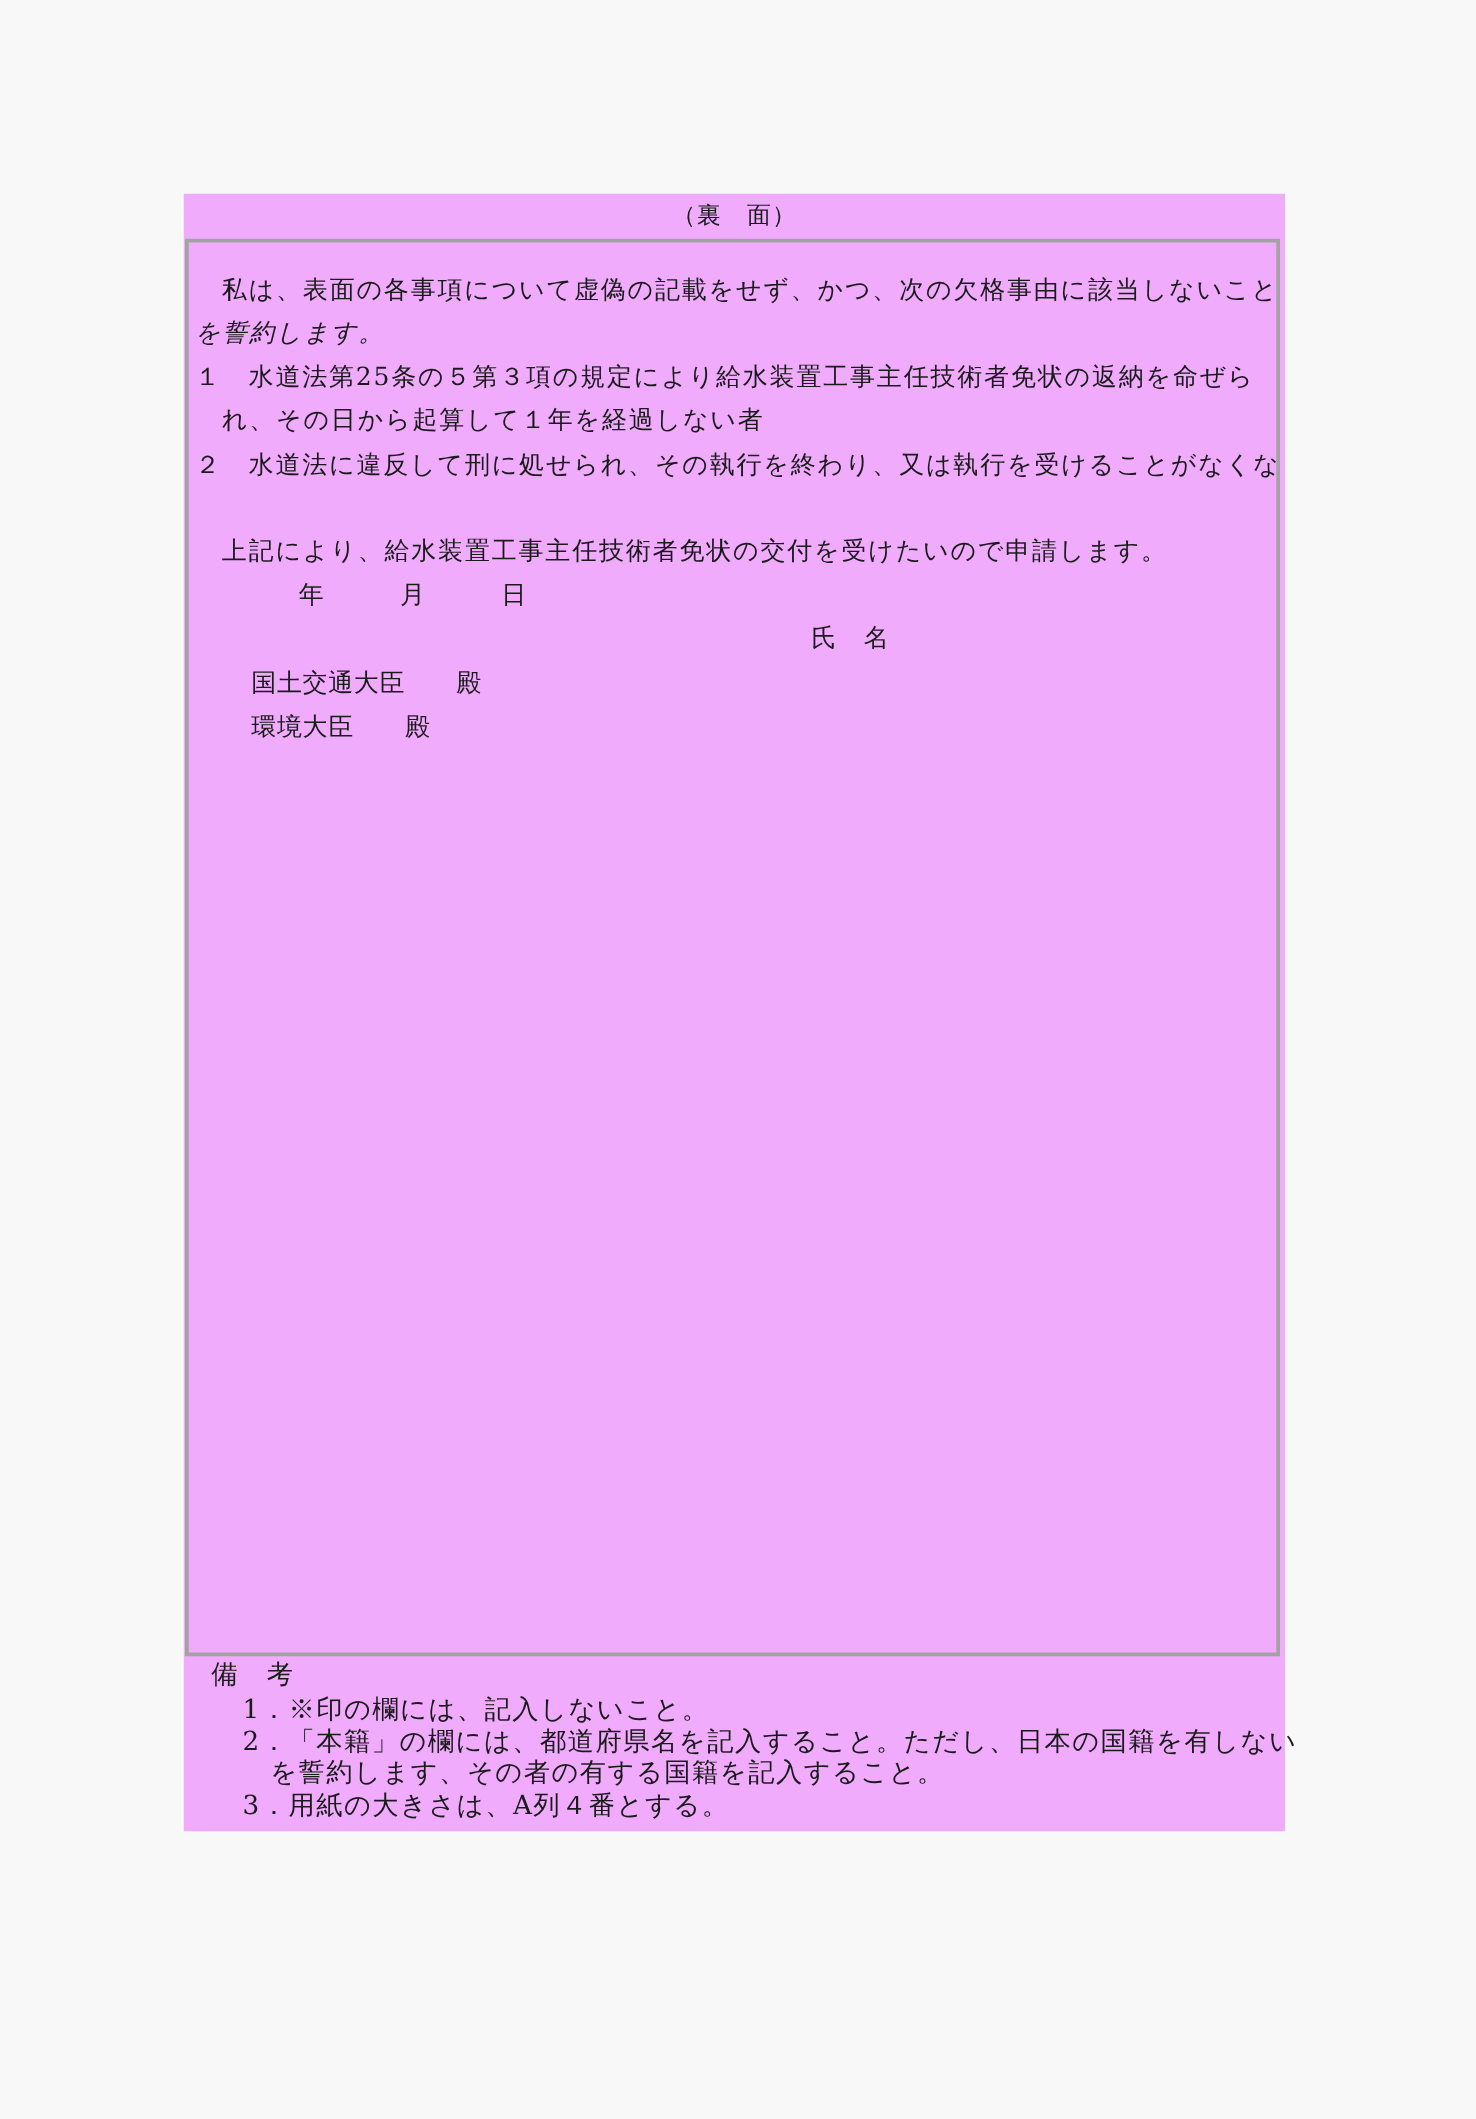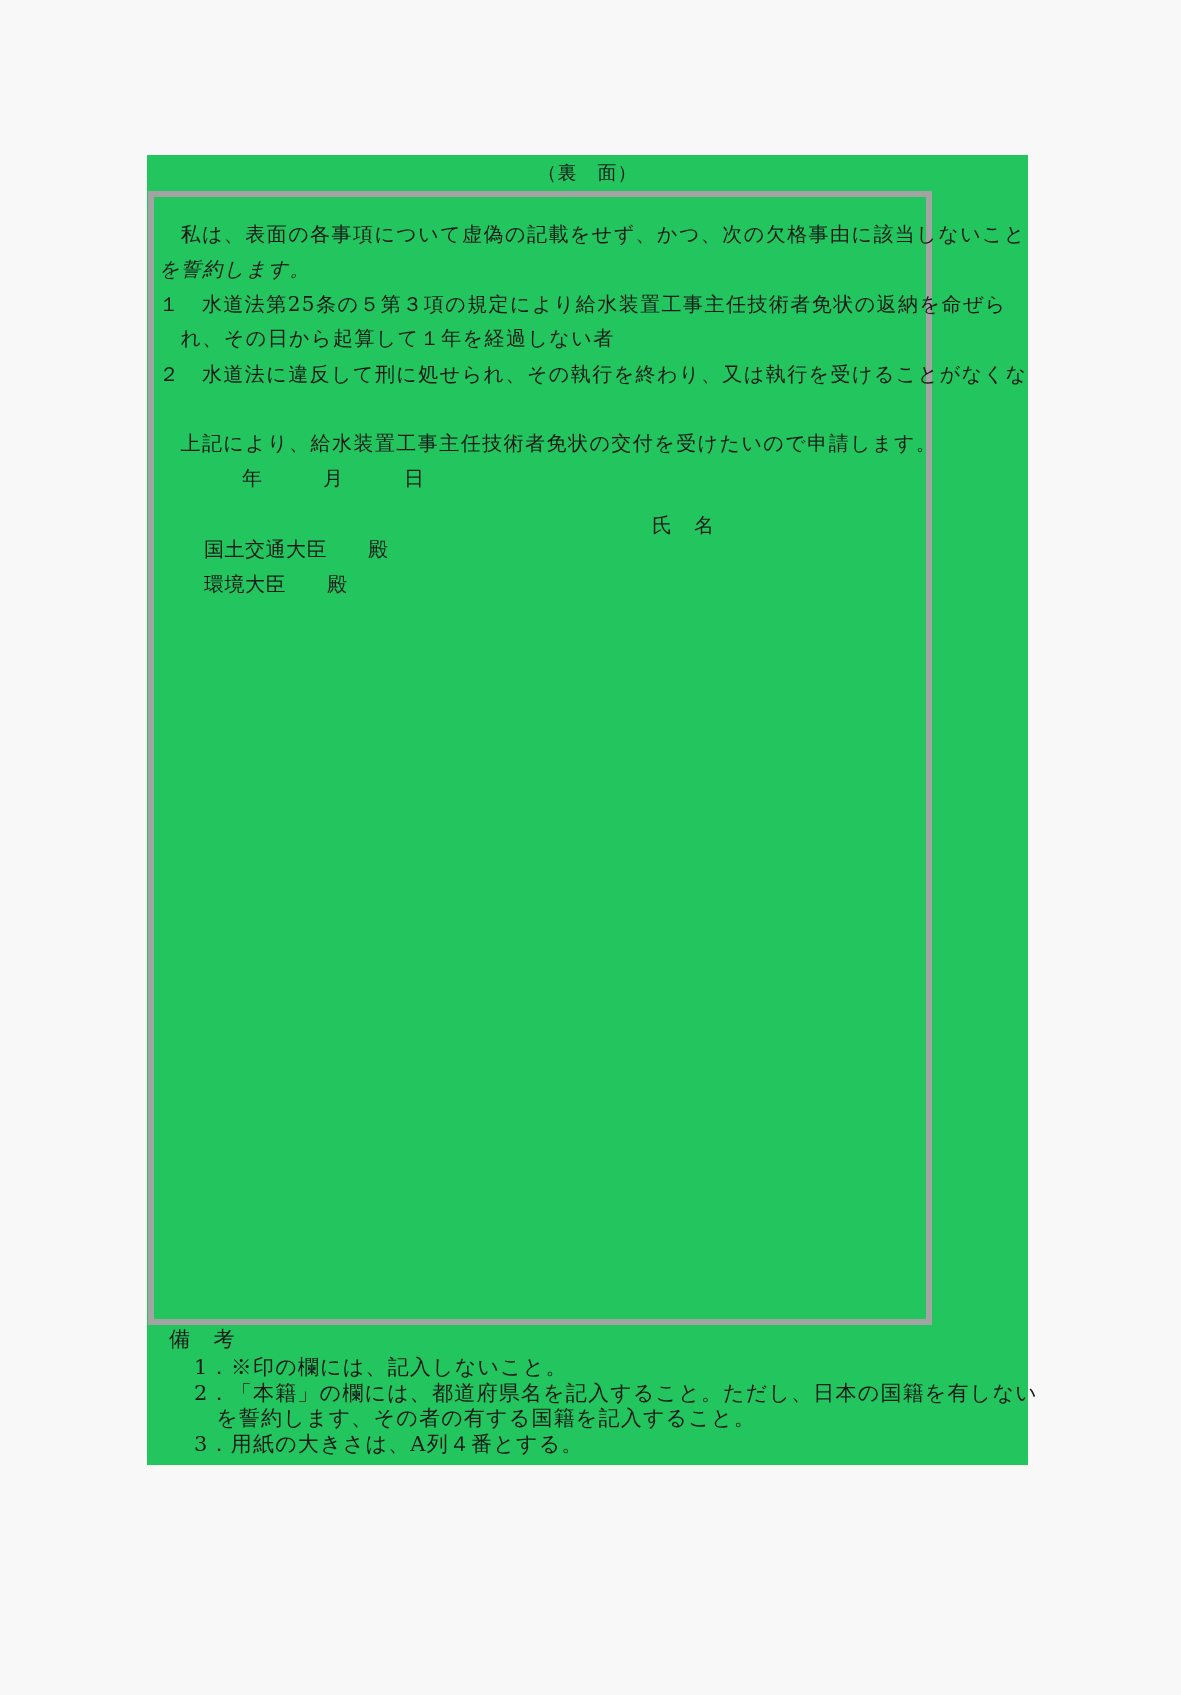--- a/index.html
+++ b/index.html
@@ -14,40 +14,40 @@
       overflow: hidden;
       font-family: "DejaVu Serif", "Liberation Serif", serif;
       color: #1a1a1a;
     }
     .page {
       position: absolute;
       left: 147px;
       top: 155px;
       width: 881px;
       height: 1310px;
-      background: #22c55e;
+      background: #f0abfc;
     }
     .header {
       position: absolute;
       left: 0;
       top: 0;
       width: 881px;
       height: 34px;
       text-align: center;
       font-size: 19px;
       line-height: 34px;
       letter-spacing: 1px;
     }
     .frame {
       position: absolute;
       left: 1px;
       top: 36px;
-      width: 784px;
+      width: 876px;
       height: 1134px;
-      border: 6px solid #a3a3a3;
+      border: 3px solid #a3a3a3;
       box-sizing: border-box;
     }
     .line {
       position: absolute;
       white-space: pre;
       font-size: 20px;
       line-height: 24px;
       height: 24px;
     }
     .body-line {
@@ -82,21 +82,21 @@
     <div class="line body-line" style="top:60px;font-style:italic;">を誓約します。</div>
     <div class="line body-line" style="top:95px;">１　水道法第25条の５第３項の規定により給水装置工事主任技術者免状の返納を命ぜら</div>
     <div class="line body-line" style="top:129px;">　れ、その日から起算して１年を経過しない者</div>
     <div class="line body-line" style="top:165px;">２　水道法に違反して刑に処せられ、その執行を終わり、又は執行を受けることがなくな</div>
     <div class="line body-line" style="top:234px;">　上記により、給水装置工事主任技術者免状の交付を受けたいので申請します。</div>
 
     <div class="line" style="top:269px; left:88px;">年</div>
     <div class="line" style="top:269px; left:169px;">月</div>
     <div class="line" style="top:269px; left:250px;">日</div>
 
-    <div class="line" style="top:316px; left:498px; letter-spacing:1px;">氏　名</div>
+    <div class="line" style="top:304px; left:498px; letter-spacing:1px;">氏　名</div>
 
     <div class="line" style="top:340px; left:50px; letter-spacing:0.5px;">国土交通大臣　　殿</div>
     <div class="line" style="top:375px; left:50px; letter-spacing:0.5px;">環境大臣　　殿</div>
   </div>
 
   <div class="remarks">
     <div class="remark-line" style="top:0px; left:22px;">備　考</div>
     <div class="remark-line" style="top:28px; left:47px;">1．※印の欄には、記入しないこと。</div>
     <div class="remark-line" style="top:54px; left:47px;">2．「本籍」の欄には、都道府県名を記入すること。ただし、日本の国籍を有しない</div>
     <div class="remark-line" style="top:79px; left:47px;">　を誓約します、その者の有する国籍を記入すること。</div>

